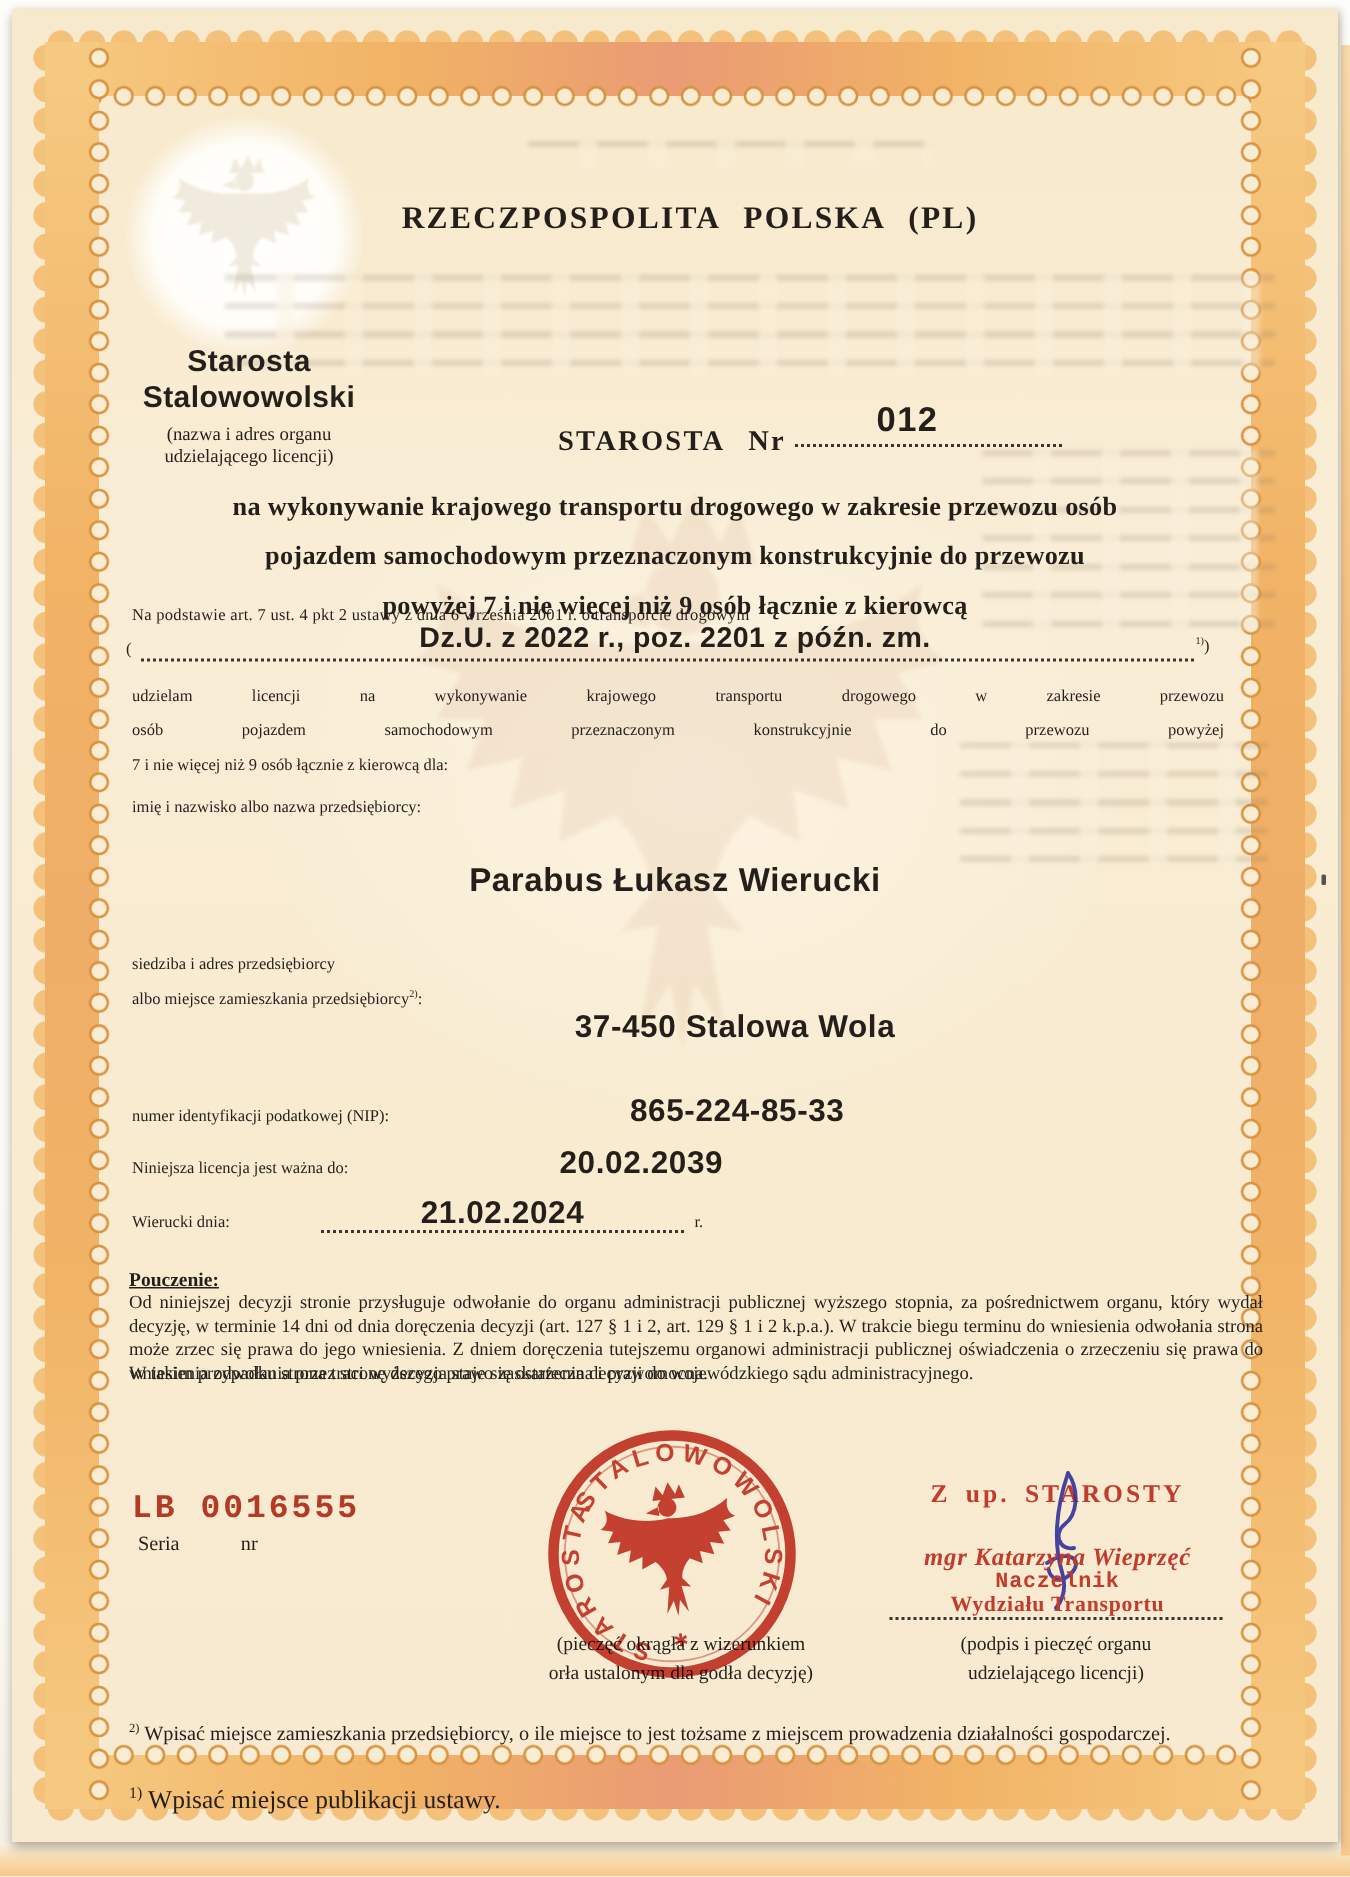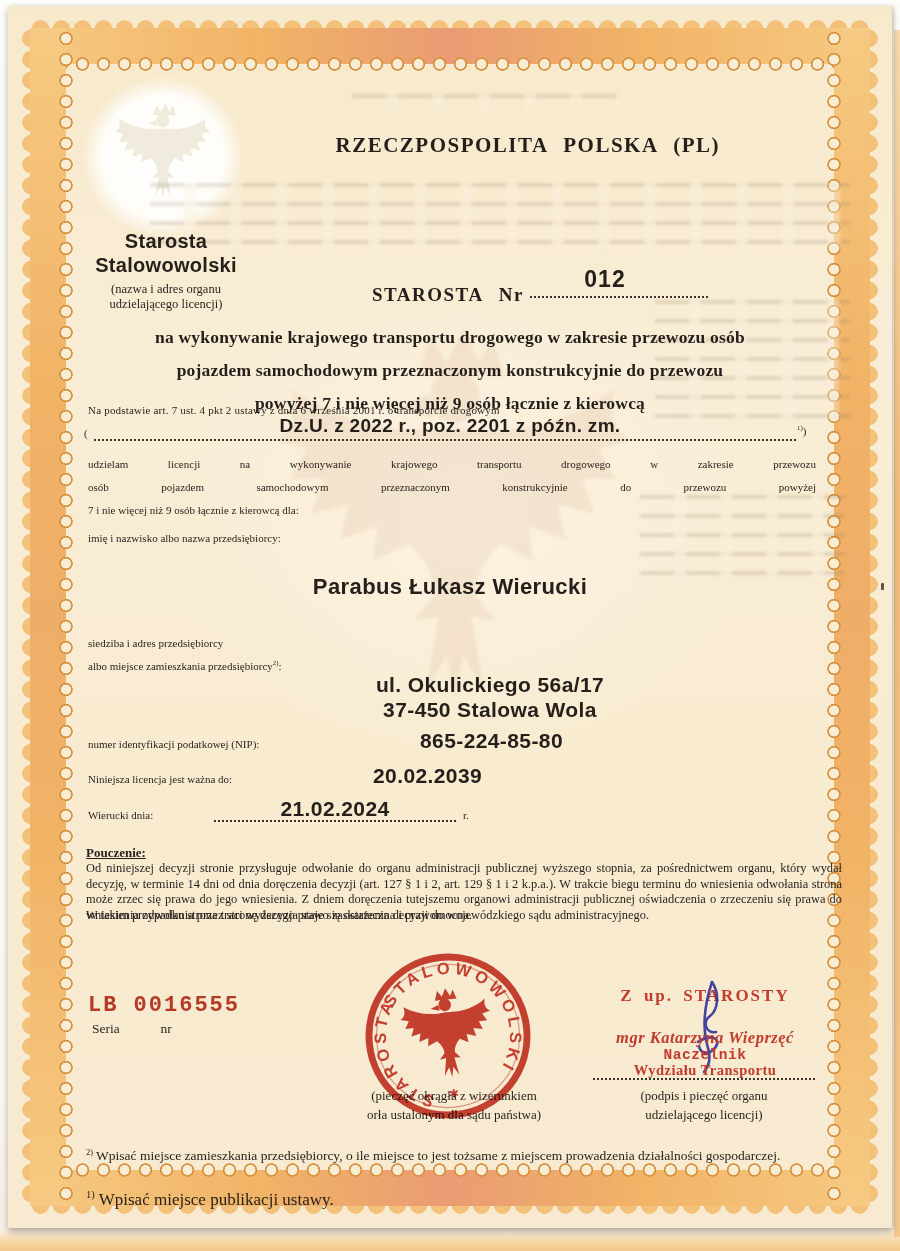--- a/index.html
+++ b/index.html
@@ -140,21 +140,21 @@
     <svg width="410" height="430" viewBox="0 0 100 100" preserveAspectRatio="none">
         <use href="#eagle" fill="#b06a45"></use>
       </svg>
   </div>
   <div class="ghost" style="left:352px;top:94px;width:268px;height:17px;"></div>
   <div class="ghost" style="left:150px;top:183px;width:700px;height:66px;"></div>
   <div class="ghost" style="left:655px;top:300px;width:195px;height:120px;"></div>
   <div class="ghost" style="left:640px;top:495px;width:205px;height:82px;"></div>
   <div class="speck" style="left:881px;top:583px;"></div>
 
-  <div class="t serif b ctr header-line" style="left:200px;top:133px;width:520px;text-align:right;">RZECZPOSPOLITA POLSKA (PL)</div>
+  <div class="t serif b ctr header-line" style="left:200px;top:133px;width:520px;">RZECZPOSPOLITA POLSKA (PL)</div>
 
   <div class="t sans b ctr issuer-name" style="left:68px;top:229px;width:196px;">
     <div>Starosta</div>
     <div>Stalowowolski</div>
   </div>
   <div class="t serif ctr issuer-cap" style="left:60px;top:282px;width:212px;">
     <div>(nazwa i adres organu</div>
     <div>udzielającego licencji)</div>
   </div>
 
@@ -180,26 +180,25 @@
     <div class="jfull">osób pojazdem samochodowym przeznaczonym konstrukcyjnie do przewozu powyżej</div>
     <div>7 i nie więcej niż 9 osób łącznie z kierowcą dla:</div>
   </div>
 
   <div class="t serif body17" style="left:88px;top:527px;">imię i nazwisko albo nazwa przedsiębiorcy:</div>
   <div class="t sans b ctr bigval" style="left:150px;top:574px;width:600px;font-size:22px;">Parabus Łukasz Wierucki</div>
 
   <div class="t serif body17" style="left:88px;top:632px;">siedziba i adres przedsiębiorcy</div>
   <div class="t serif body17" style="left:88px;top:655px;"><span>albo miejsce zamieszkania przedsiębiorcy</span><sup>2)</sup><span>:</span></div>
   <div class="t sans b ctr bigval" style="left:250px;top:672px;width:480px;line-height:25px;">
-    <div>ul. Okulickiego 56a/17</div>
     <div>37-450 Stalowa Wola</div>
   </div>
 
   <div class="t serif body17" style="left:88px;top:733px;">numer identyfikacji podatkowej (NIP):</div>
-  <div class="t sans b bigval" style="left:420px;top:729px;">865-224-85-80</div>
+  <div class="t sans b bigval" style="left:420px;top:729px;">865-224-85-33</div>
 
   <div class="t serif body17" style="left:88px;top:768px;">Niniejsza licencja jest ważna do:</div>
   <div class="t sans b bigval" style="left:373px;top:764px;">20.02.2039</div>
 
   <div class="t serif body17" style="left:88px;top:804px;">Wierucki dnia:</div>
   <div class="t dots" style="left:214px;top:800px;width:242px;height:22px;"></div>
   <div class="t sans b ctr bigval" style="left:235px;top:797px;width:200px;">21.02.2024</div>
   <div class="t serif body17" style="left:463px;top:804px;">r.</div>
 
   <div class="t serif b u" style="left:86px;top:845px;font-size:13px;">Pouczenie:</div>
@@ -208,21 +207,21 @@
 
   <div class="t series-num" style="left:88px;top:993px;">LB 0016555</div>
   <div class="t serif" style="left:92px;top:1021px;font-size:13.5px;">
     <span>Seria</span>
     <span style="display:inline-block;width:34px;"></span>
     <span>nr</span>
   </div>
 
   <div class="t serif ctr cap13" style="left:328px;top:1086px;width:252px;">
     <div>(pieczęć okrągła z wizerunkiem</div>
-    <div>orła ustalonym dla sądu państwa)</div>
+    <div>orła ustalonym dla godła decyzję)</div>
   </div>
 
   <svg class="stamp" viewBox="0 0 176 176">
     <circle cx="88" cy="88" r="79" fill="none" stroke="var(--stamp-red)" stroke-width="7"></circle>
     <circle cx="88" cy="88" r="71.5" fill="none" stroke="var(--stamp-red)" stroke-width="1.2" opacity=".5"></circle>
     <path id="stamp-arc" d="M88 150 A62 62 0 1 1 88 26 A62 62 0 1 1 88 150" fill="none"></path>
     <text font-family="Liberation Sans, sans-serif" font-size="16.5" font-weight="bold" fill="var(--stamp-red)" letter-spacing="4">
       <textPath href="#stamp-arc" startOffset="5%">STAROSTA</textPath>
     </text>
     <text font-family="Liberation Sans, sans-serif" font-size="16.5" font-weight="bold" fill="var(--stamp-red)" letter-spacing="4">

